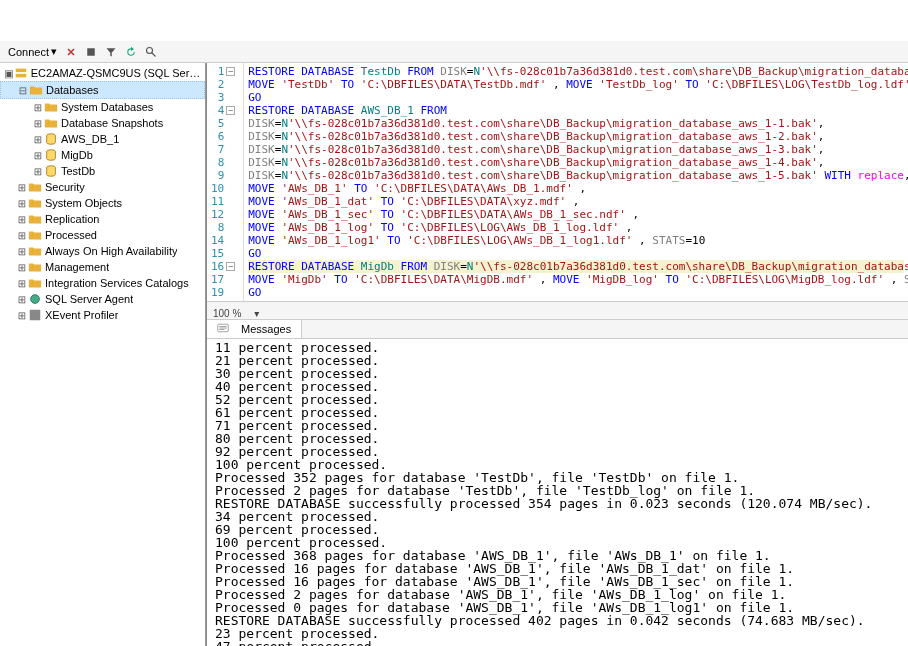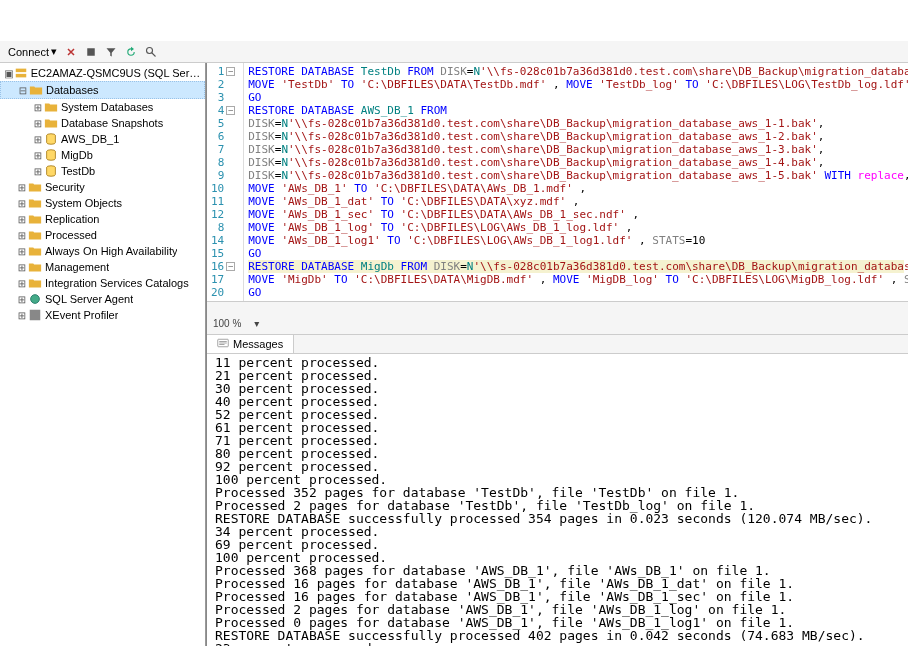--- a/index.html
+++ b/index.html
@@ -23,23 +23,23 @@
   .gutter .minus { color:#777; margin-left:2px; font-size:9px; border:1px solid #aaa; width:9px; height:9px; display:inline-flex; align-items:center; justify-content:center; line-height:7px; }
   .code { padding:2px 4px; white-space:pre; overflow:hidden; }
   .code .cl { height:13px; line-height:13px; }
   .kw-blue { color:#0000ff; }
   .kw-magenta { color:#ff00ff; }
   .str { color:#a31515; }
   .ident { color:#008080; }
   .gray { color:#808080;text-align:right; }
   .num { color:#000; }
   .hl { background:#f5f2d0; display:inline-block; width:100%; }
-  .zoombar { border-top:1px solid #ccc; background:#f5f5f5; padding:16px 6px; font-size:10px; color:#444; display:flex; align-items:flex-start; gap:13px; height:18px; }
+  .zoombar { border-top:1px solid #ccc; background:#f5f5f5; padding:0 6px; font-size:10px; color:#444; display:flex; align-items:flex-end; gap:13px; height:18px; }
   .tabs { display:flex; background:#f5f5f5; border-bottom:1px solid #ccc; border-top:1px solid #ccc; }
-  .tab { padding:2px 10px; font-size:11px; background:#fff; border-right:1px solid #ccc; display:flex; align-items:center; gap:4px; cursor:pointer; }
+  .tab { padding:2px 10px; font-size:11px; background:#fff; border-right:1px solid #ccc; display:flex; align-items:center; gap:12px; cursor:pointer; }
   .messages { flex:1; overflow:auto; font-family:Consolas,monospace; font-size:13px; padding:2px 8px; background:#fff; white-space:pre; line-height:13px; }
 </style>
 </head>
 <body>
 
 <div class="toolbar">
   <div class="tb-btn">
     <span>Connect</span>
     <span>▾</span>
   </div>
@@ -290,21 +290,21 @@
           </div>
           <div class="gl">
             <span>16</span>
             <span class="minus">−</span>
           </div>
           <div class="gl">
             <span>17</span>
             <span style="width:11px;display:inline-block"></span>
           </div>
           <div class="gl">
-            <span>20</span>
+            <span>19</span>
             <span style="width:11px;display:inline-block"></span>
           </div>
         </div>
       <div class="code" id="code"><div class="cl"><span class="kw-blue">RESTORE DATABASE</span><span class="ident"> TestDb </span><span class="kw-blue">FROM </span><span class="gray">DISK</span>=<span class="ident">N</span><span class="str">'\\fs-028c01b7a36d381d0.test.com\share\DB_Backup\migration_database_test.bak'</span> ,</div><div class="cl"><span class="kw-blue">MOVE </span><span class="str">'TestDb'</span> <span class="kw-blue">TO </span><span class="str">'C:\DBFILES\DATA\TestDb.mdf'</span> , <span class="kw-blue">MOVE </span><span class="str">'TestDb_log'</span> <span class="kw-blue">TO </span><span class="str">'C:\DBFILES\LOG\TestDb_log.ldf'</span> , =</div><div class="cl"><span class="kw-blue">GO</span></div><div class="cl"><span class="kw-blue">RESTORE DATABASE</span><span class="ident"> AWS_DB_1 </span><span class="kw-blue">FROM</span></div><div class="cl"><span class="gray">DISK</span>=<span class="ident">N</span><span class="str">'\\fs-028c01b7a36d381d0.test.com\share\DB_Backup\migration_database_aws_1-1.bak'</span>,</div><div class="cl"><span class="gray">DISK</span>=<span class="ident">N</span><span class="str">'\\fs-028c01b7a36d381d0.test.com\share\DB_Backup\migration_database_aws_1-2.bak'</span>,</div><div class="cl"><span class="gray">DISK</span>=<span class="ident">N</span><span class="str">'\\fs-028c01b7a36d381d0.test.com\share\DB_Backup\migration_database_aws_1-3.bak'</span>,</div><div class="cl"><span class="gray">DISK</span>=<span class="ident">N</span><span class="str">'\\fs-028c01b7a36d381d0.test.com\share\DB_Backup\migration_database_aws_1-4.bak'</span>,</div><div class="cl"><span class="gray">DISK</span>=<span class="ident">N</span><span class="str">'\\fs-028c01b7a36d381d0.test.com\share\DB_Backup\migration_database_aws_1-5.bak'</span> <span class="kw-blue">WITH </span><span class="kw-magenta">replace</span>,</div><div class="cl"><span class="kw-blue">MOVE </span><span class="str">'AWs_DB_1'</span> <span class="kw-blue">TO </span><span class="str">'C:\DBFILES\DATA\AWs_DB_1.mdf'</span> ,</div><div class="cl"><span class="kw-blue">MOVE </span><span class="str">'AWs_DB_1_dat'</span> <span class="kw-blue">TO </span><span class="str">'C:\DBFILES\DATA\xyz.mdf'</span> ,</div><div class="cl"><span class="kw-blue">MOVE </span><span class="str">'AWs_DB_1_sec'</span> <span class="kw-blue">TO </span><span class="str">'C:\DBFILES\DATA\AWs_DB_1_sec.ndf'</span> ,</div><div class="cl"><span class="kw-blue">MOVE </span><span class="str">'AWs_DB_1_log'</span> <span class="kw-blue">TO </span><span class="str">'C:\DBFILES\LOG\AWs_DB_1_log.ldf'</span> ,</div><div class="cl"><span class="kw-blue">MOVE </span><span class="str">'AWs_DB_1_log1'</span> <span class="kw-blue">TO </span><span class="str">'C:\DBFILES\LOG\AWs_DB_1_log1.ldf'</span> , <span class="gray">STATS</span>=<span class="num">10</span></div><div class="cl"><span class="kw-blue">GO</span></div><div class="cl hl"><span class="kw-blue">RESTORE DATABASE</span><span class="ident"> MigDb </span><span class="kw-blue">FROM </span><span class="gray">DISK</span>=<span class="ident">N</span><span class="str">'\\fs-028c01b7a36d381d0.test.com\share\DB_Backup\migration_database_mig.bak'</span> ,</div><div class="cl"><span class="kw-blue">MOVE </span><span class="str">'MigDb'</span> <span class="kw-blue">TO </span><span class="str">'C:\DBFILES\DATA\MigDB.mdf'</span> , <span class="kw-blue">MOVE </span><span class="str">'MigDB_log'</span> <span class="kw-blue">TO </span><span class="str">'C:\DBFILES\LOG\MigDB_log.ldf'</span> , <span class="gray">STATS</span>=</div><div class="cl"><span class="kw-blue">GO</span></div></div>
     </div>
     <div class="zoombar">
       <span>100 %</span>
       <span>▾</span>
     </div>
     <div class="tabs">

